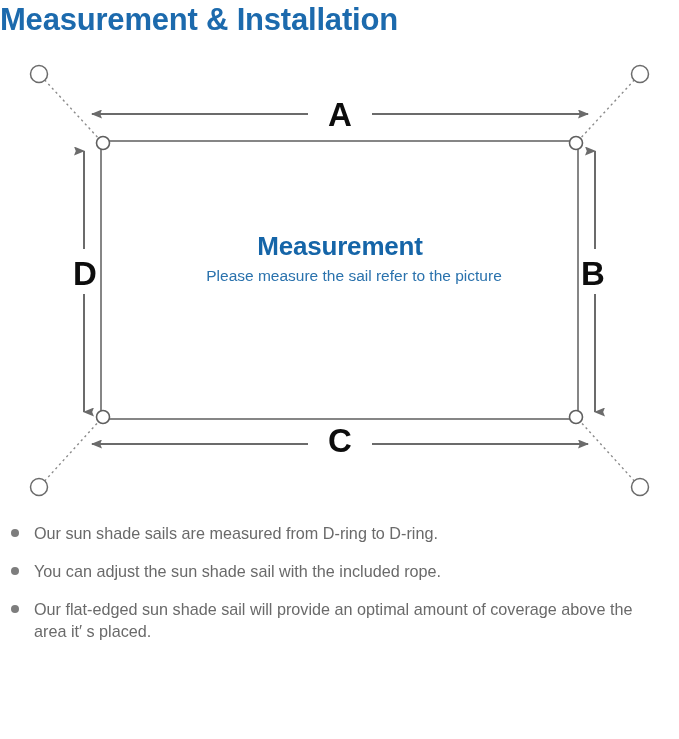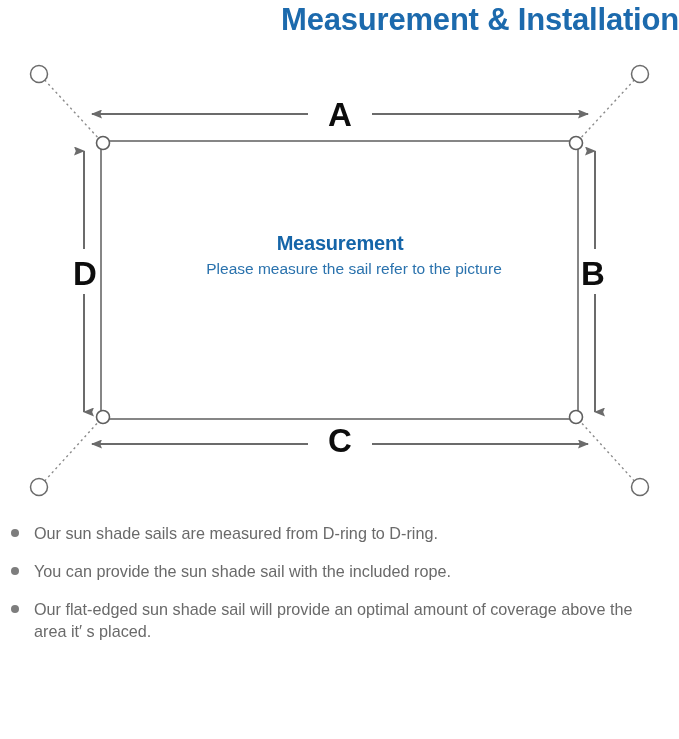--- a/index.html
+++ b/index.html
@@ -25,21 +25,21 @@
   }
 
   
   .page-title {
     position: absolute;
     left: 0;
     top: 0;
     width: 679px;
     height: 42px;
     line-height: 40px;
-    text-align: right;
+    text-align: left;
     font-family: "Liberation Sans", sans-serif;
     font-size: 31px;
     font-weight: bold;
     letter-spacing: -0.2px;
     color: #1c6aad;
     white-space: nowrap;
   }
 
   
   .diagram {
@@ -70,21 +70,21 @@
   
   .sail-label {
     position: absolute;
     left: 100px;
     top: 188px;
     width: 480px;
     text-align: center;
   }
   .sail-label .headline {
     font-family: "Liberation Sans", sans-serif;
-    font-size: 20px;
+    font-size: 26px;
     font-weight: bold;
     color: #1565a8;
     line-height: 1.15;
     letter-spacing: -0.2px;
   }
   .sail-label .subline {
     margin-top: 5px;
     font-family: "Liberation Sans", sans-serif;
     font-size: 15.5px;
     font-weight: normal;
@@ -202,21 +202,21 @@
     </div>
   </div>
 
   <div class="notes">
     <div class="note-row">
       <span class="note-bullet"></span>
       <span class="note-text">Our sun shade sails are measured from D-ring to D-ring.</span>
     </div>
     <div class="note-row">
       <span class="note-bullet"></span>
-      <span class="note-text">You can provide the sun shade sail with the included rope.</span>
+      <span class="note-text">You can adjust the sun shade sail with the included rope.</span>
     </div>
     <div class="note-row">
       <span class="note-bullet"></span>
       <span class="note-text">Our flat-edged sun shade sail will provide an optimal amount of coverage above the area it′ s placed.</span>
     </div>
   </div>
 
 </div>
 
 </body></html>

